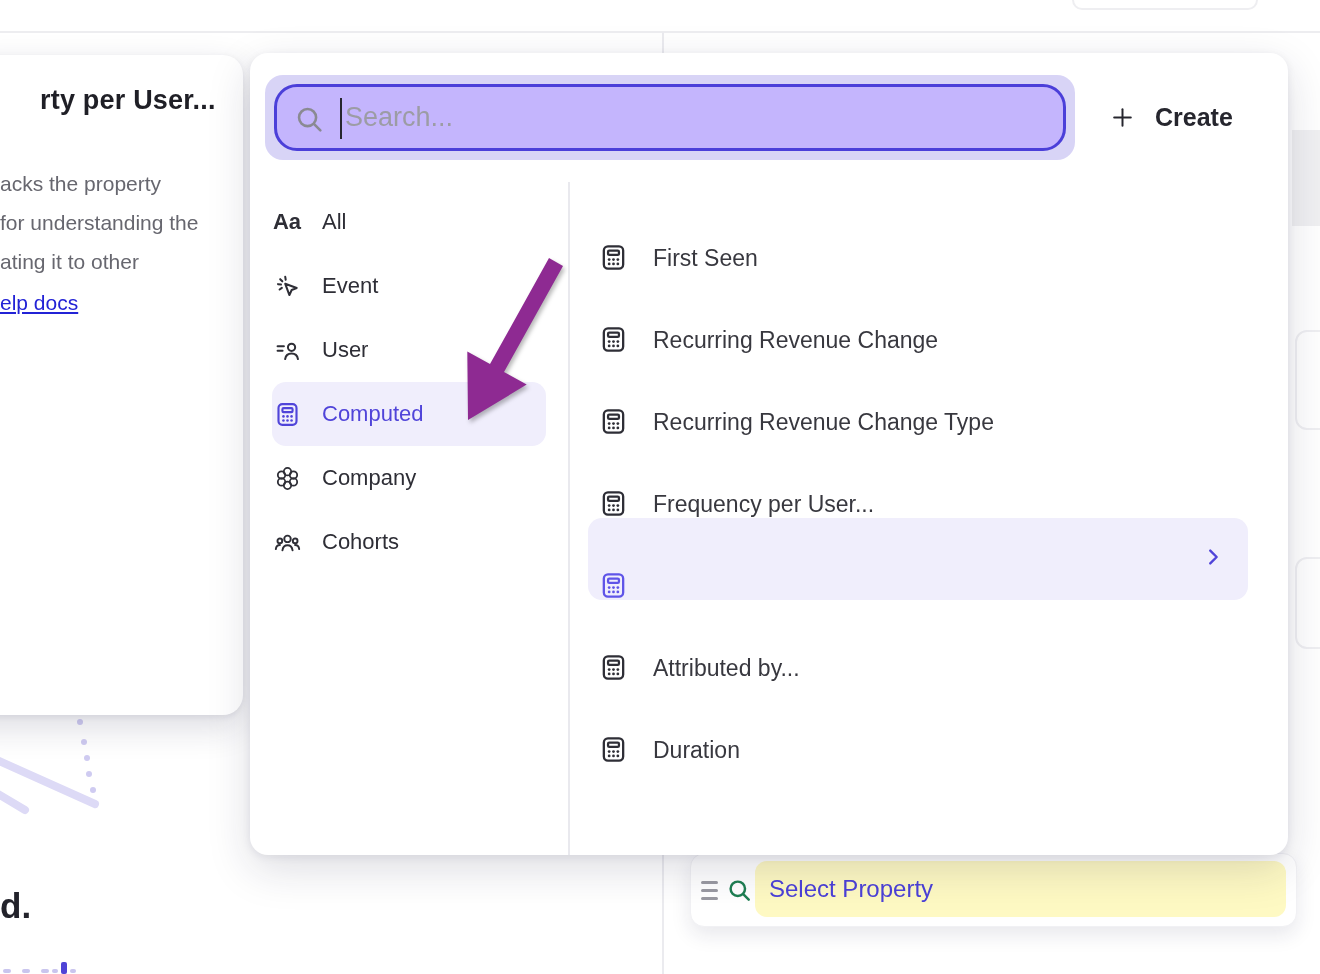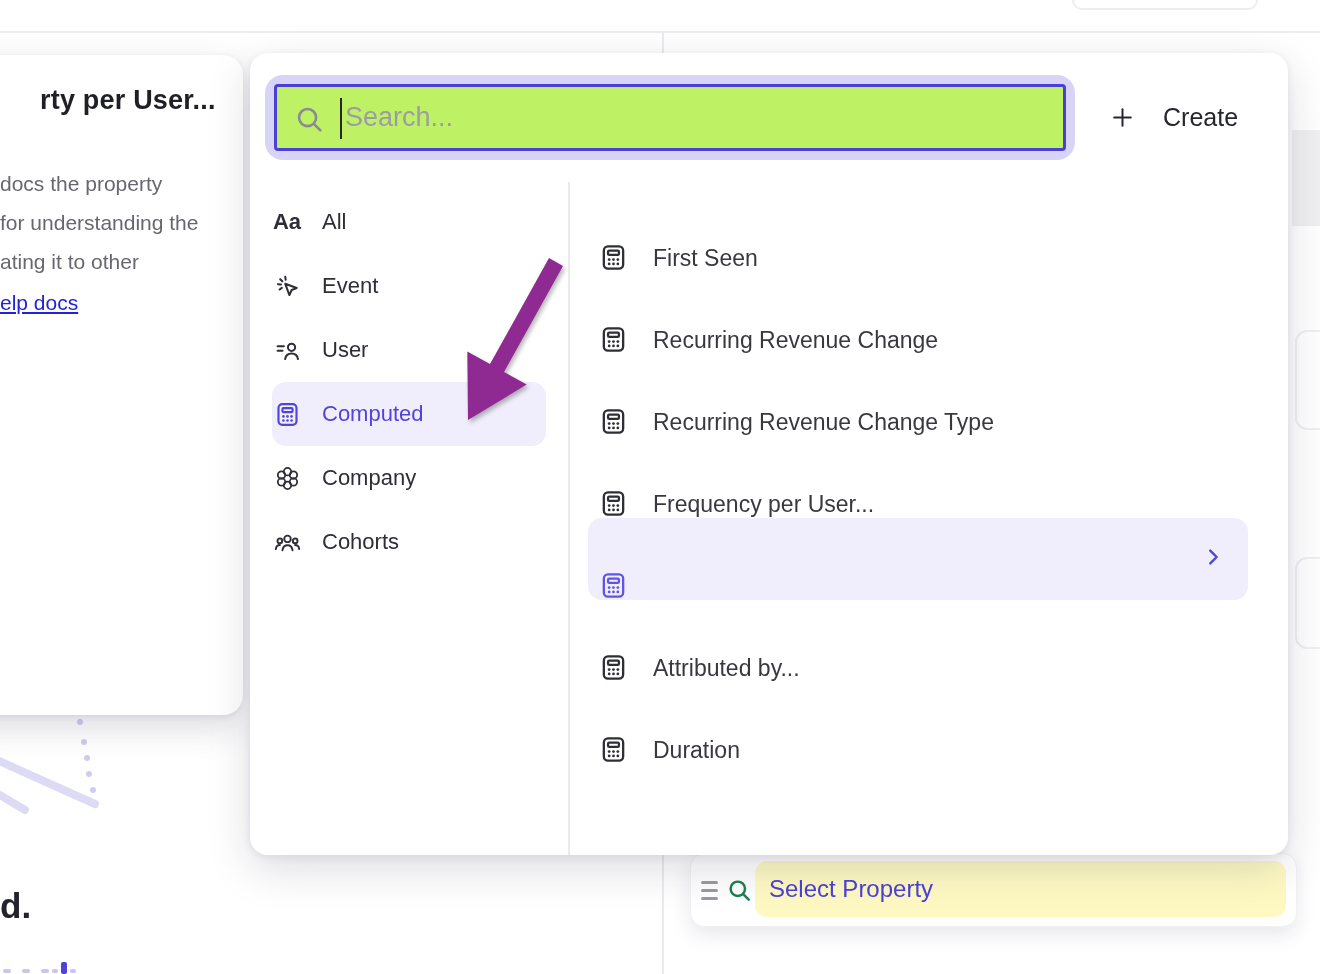--- a/index.html
+++ b/index.html
@@ -30,31 +30,31 @@
   .illustration{position:absolute;left:0;top:706px;z-index:2;}
   .heading-frag{position:absolute;left:0;top:886px;font-size:35px;font-weight:700;color:#23232B;z-index:2;}
   .dash-frags{position:absolute;left:0;top:960px;width:110px;height:14px;z-index:2;}
   .dash-frags i{position:absolute;display:block;background:#C9C5EE;height:4px;border-radius:2px;top:9px;}
   .dash-frags i.tall{background:#4F44D6;height:12px;width:6px;top:2px;border-radius:2px;}
 
   
   .popover{position:absolute;left:250px;top:53px;width:1038px;height:802px;background:#fff;
     border-radius:18px;box-shadow:0 14px 44px rgba(25,25,60,.15), 0 2px 8px rgba(25,25,60,.08);z-index:10;}
   .search-ring{position:absolute;left:15px;top:22px;width:810px;height:85px;border-radius:18px;background:#D8D4F6;}
-  .search-box{position:absolute;left:9px;top:9px;right:9px;bottom:9px;background:#bef264;
-    border:3px solid #4B3FD9;border-radius:4px;}
+  .search-box{position:absolute;left:9px;top:9px;right:9px;bottom:9px;background:#c4b5fd;
+    border:3px solid #4B3FD9;border-radius:23px;}
   .search-box svg{position:absolute;left:17px;top:17px;}
   .search-caret{position:absolute;left:63px;top:11px;width:2px;height:41px;background:#26262E;}
   .search-input{position:absolute;left:0;top:0;width:100%;height:100%;border:none;outline:none;
     background:transparent;padding:0 16px 0 68px;font-family:"Liberation Sans",sans-serif;
     font-size:27px;color:#2E2E36;}
   .search-input::placeholder{color:#9C9CA4;}
-  .create-btn{position:absolute;left:852px;top:40px;height:48px;display:flex;align-items:center;gap:28px;
+  .create-btn{position:absolute;left:852px;top:40px;height:48px;display:flex;align-items:center;gap:20px;
     background:none;border:none;cursor:pointer;font-family:"Liberation Sans",sans-serif;
-    font-size:25px;color:#26262E;padding:0 8px;}
+    font-size:25px;color:#26262E;padding:0 8px;font-weight:bold;}
   
   .cat-panel{position:absolute;left:0;top:129px;width:320px;bottom:0;border-right:2px solid #E9E9EE;padding-top:8px;}
   .cat-row{position:relative;height:64px;margin:0 22px 0 22px;display:flex;align-items:center;
     border-radius:14px;cursor:pointer;color:#2E2E36;}
   .cat-row .cat-icon{width:30px;display:flex;justify-content:center;color:#2E2E36;}
   .cat-row .cat-label{margin-left:20px;font-size:22px;}
   .cat-row.selected{background:#F0EEFC;}
   .cat-row.selected .cat-icon,.cat-row.selected .cat-label{color:#5044D9;}
   .aa-glyph{font-size:22px;font-weight:600;color:#2E2E36;letter-spacing:0;}
   
@@ -91,21 +91,21 @@
   <div class="hline"></div>
   <div class="vline"></div>
   <div class="topright-ghost-btn"></div>
   <div class="right-gray-block"></div>
   <div class="right-ghost-card rgc1"></div>
   <div class="right-ghost-card rgc2"></div>
 
   <div class="tooltip-card">
     <div class="tooltip-title">rty per User...</div>
     <div class="tooltip-body">
-      <div>docs the property</div>
+      <div>acks the property</div>
       <div>for understanding the</div>
       <div>ating it to other</div>
     </div>
     <a class="tooltip-link" href="#">elp docs</a>
   </div>
 
   <svg class="illustration" width="130" height="130" viewBox="0 0 130 130">
     <line x1="-12" y1="50" x2="95" y2="98" stroke="#DDDAF6" stroke-width="8" stroke-linecap="round"></line>
     <line x1="-12" y1="82" x2="25" y2="104" stroke="#DDDAF6" stroke-width="8" stroke-linecap="round"></line>
     <circle cx="80" cy="16" r="3" fill="#CFCBF1"></circle>

